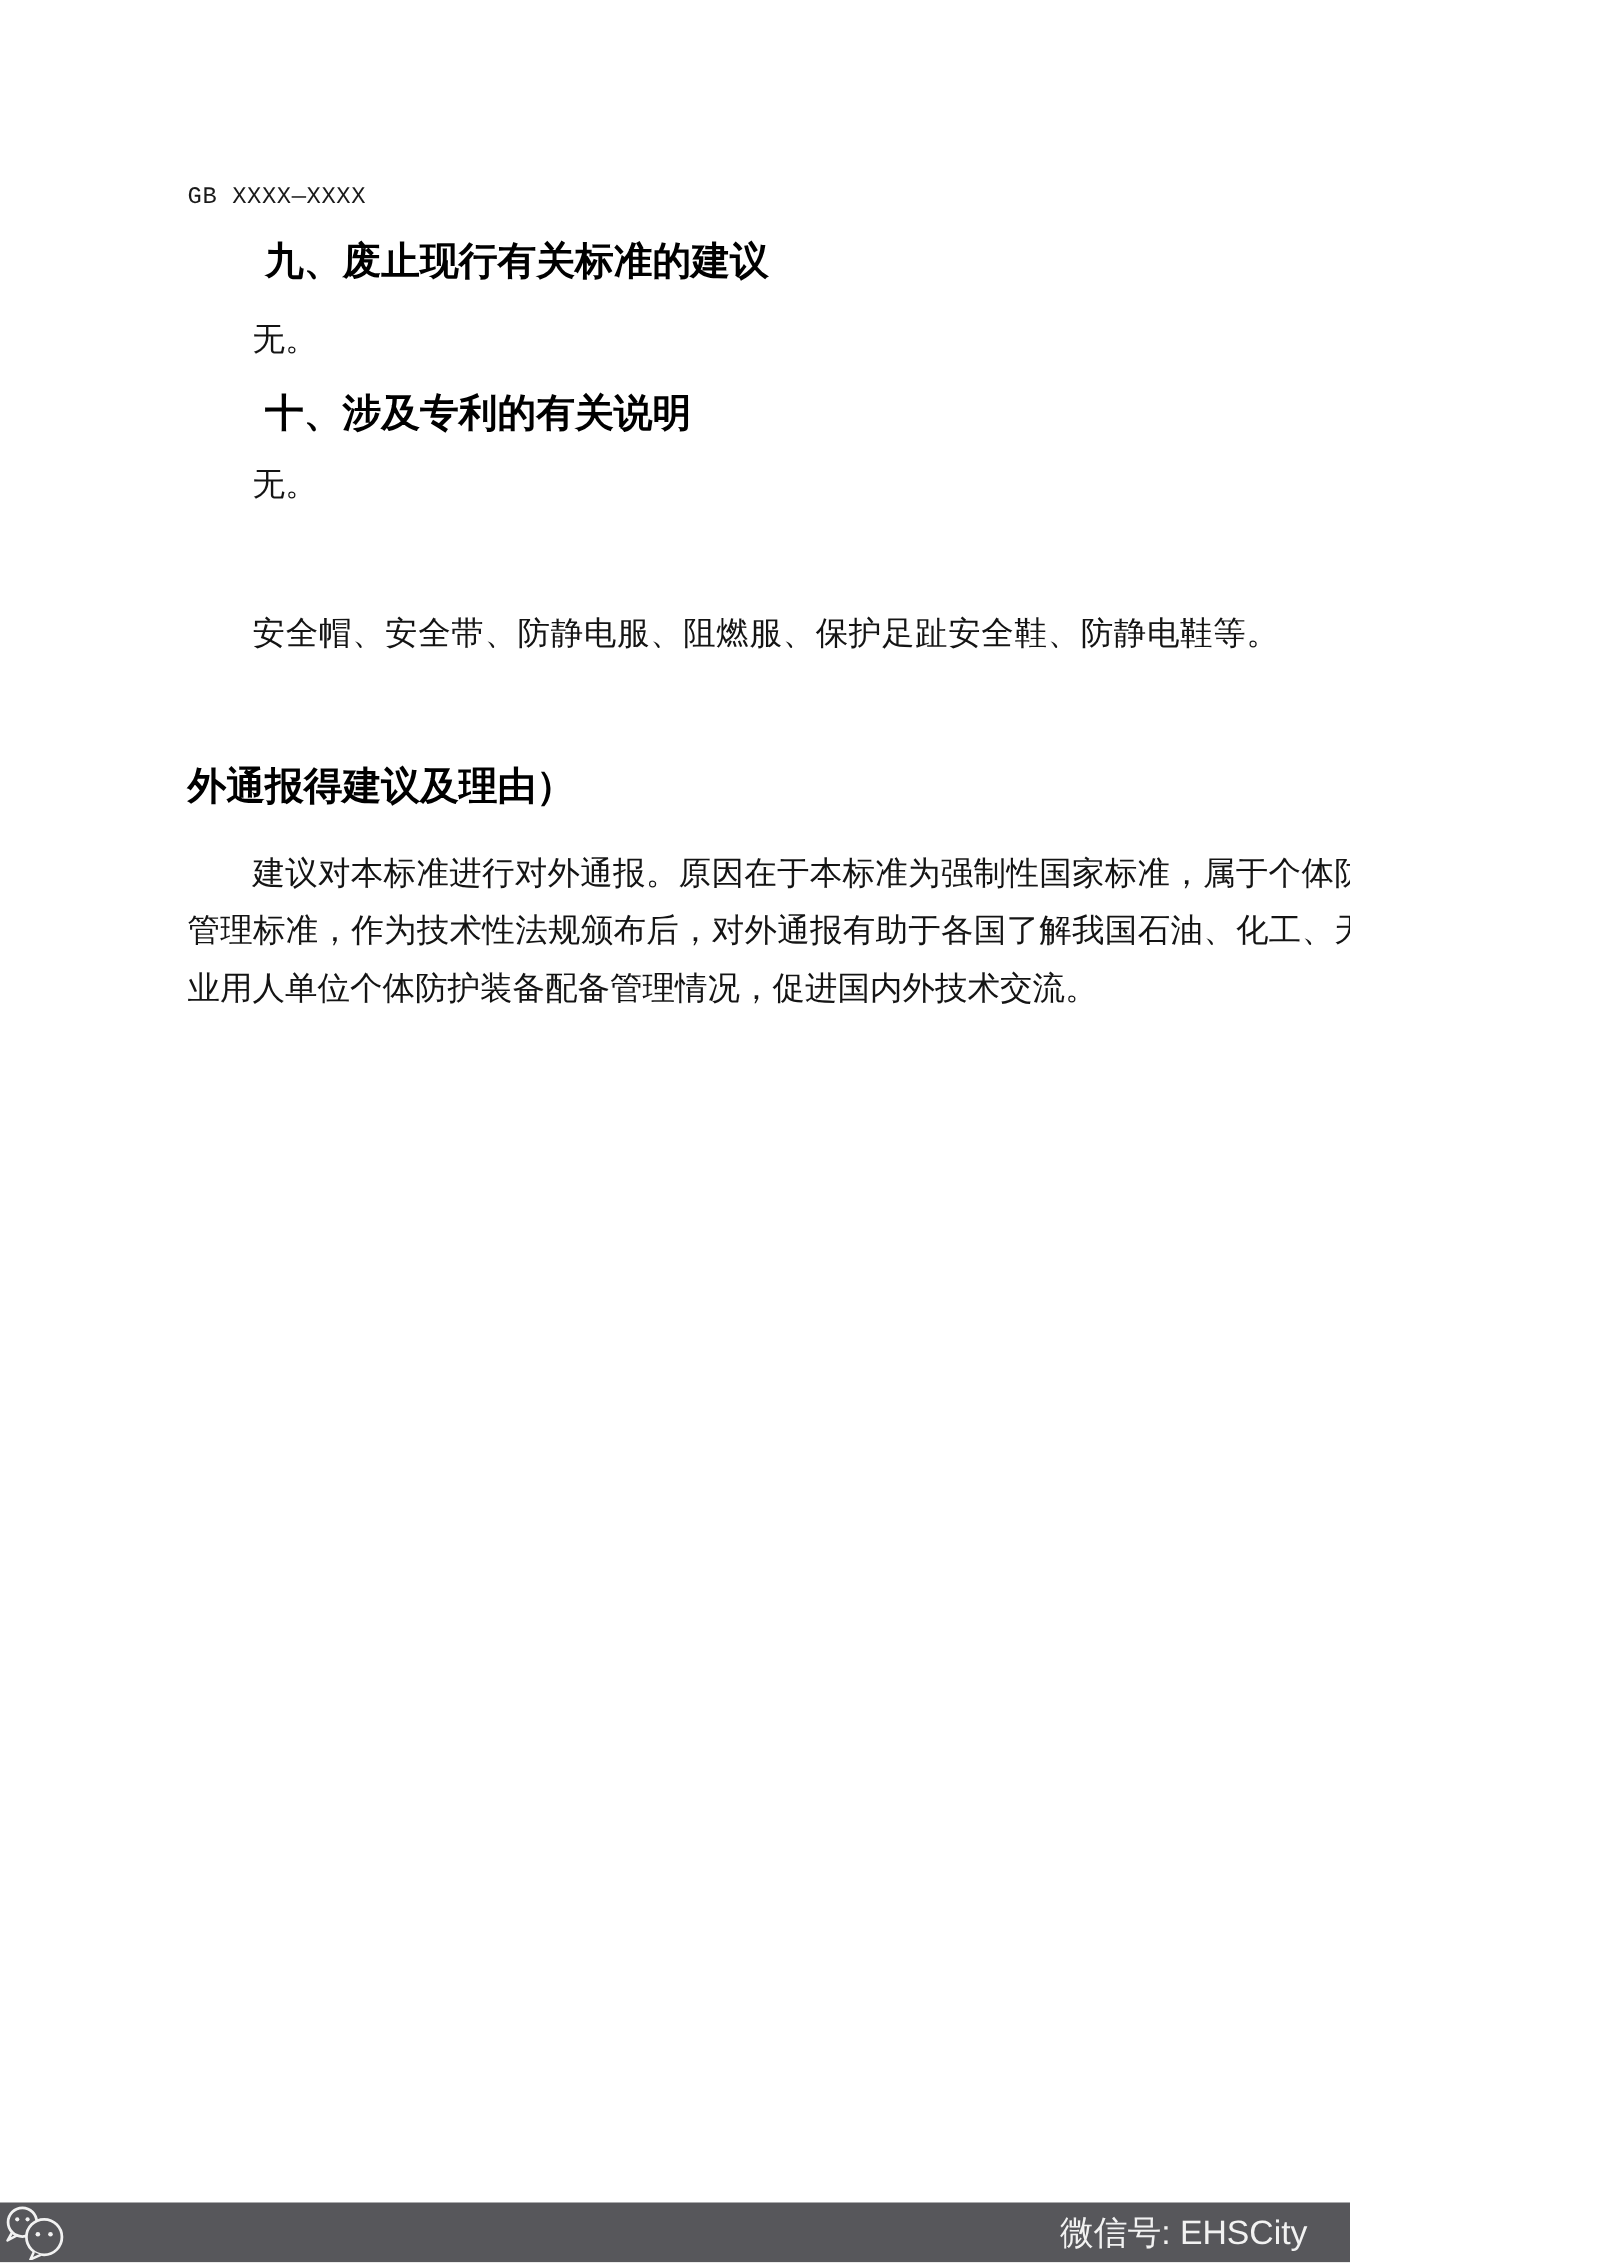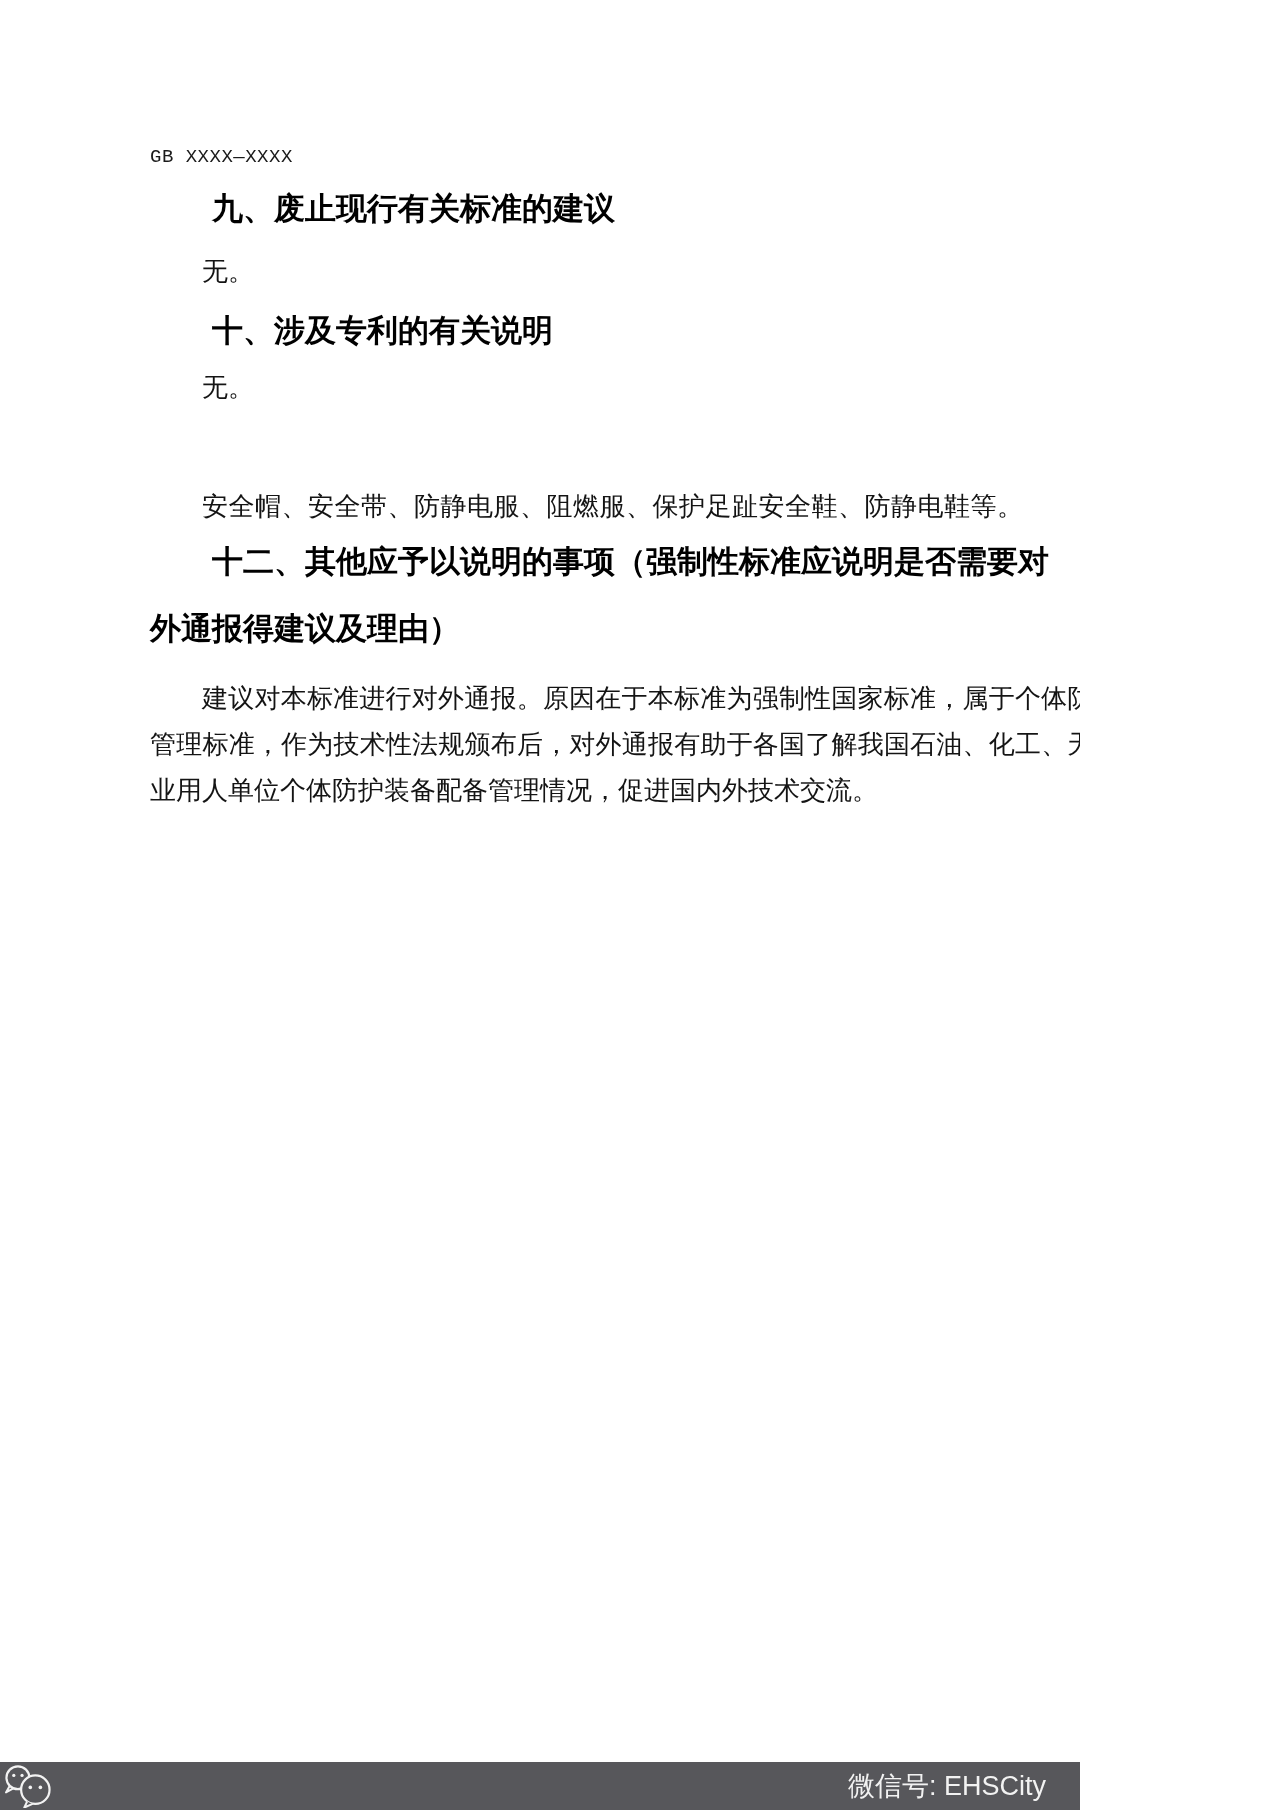--- a/index.html
+++ b/index.html
@@ -98,21 +98,20 @@
 
   <p class="abs body-text none1">无。</p>
 
   <h1 class="abs heading h10">十、涉及专利的有关说明</h1>
 
   <p class="abs body-text none2">无。</p>
 
 
   <p class="abs body-text products">安全帽、安全带、防静电服、阻燃服、保护足趾安全鞋、防静电鞋等。</p>
 
-  <h1 class="abs heading h12a">十二、其他应予以说明的事项（强制性标准应说明是否需要对</h1>
   <h1 class="abs heading h12b">外通报得建议及理由）</h1>
 
   <p class="abs body-text paragraph">建议对本标准进行对外通报。原因在于本标准为强制性国家标准，属于个体防护装备管理标准，作为技术性法规颁布后，对外通报有助于各国了解我国石油、化工、天然气行业用人单位个体防护装备配备管理情况，促进国内外技术交流。</p>
 
   <div class="page-number">70</div>
 
   <div class="footer-bar">
     <svg class="wechat-icon" width="56" height="44" viewBox="0 0 60 48" xmlns="http://www.w3.org/2000/svg">
 
       <circle cx="19" cy="15" r="12.5" fill="none" stroke="#f2f2f2" stroke-width="2.4"></circle>

